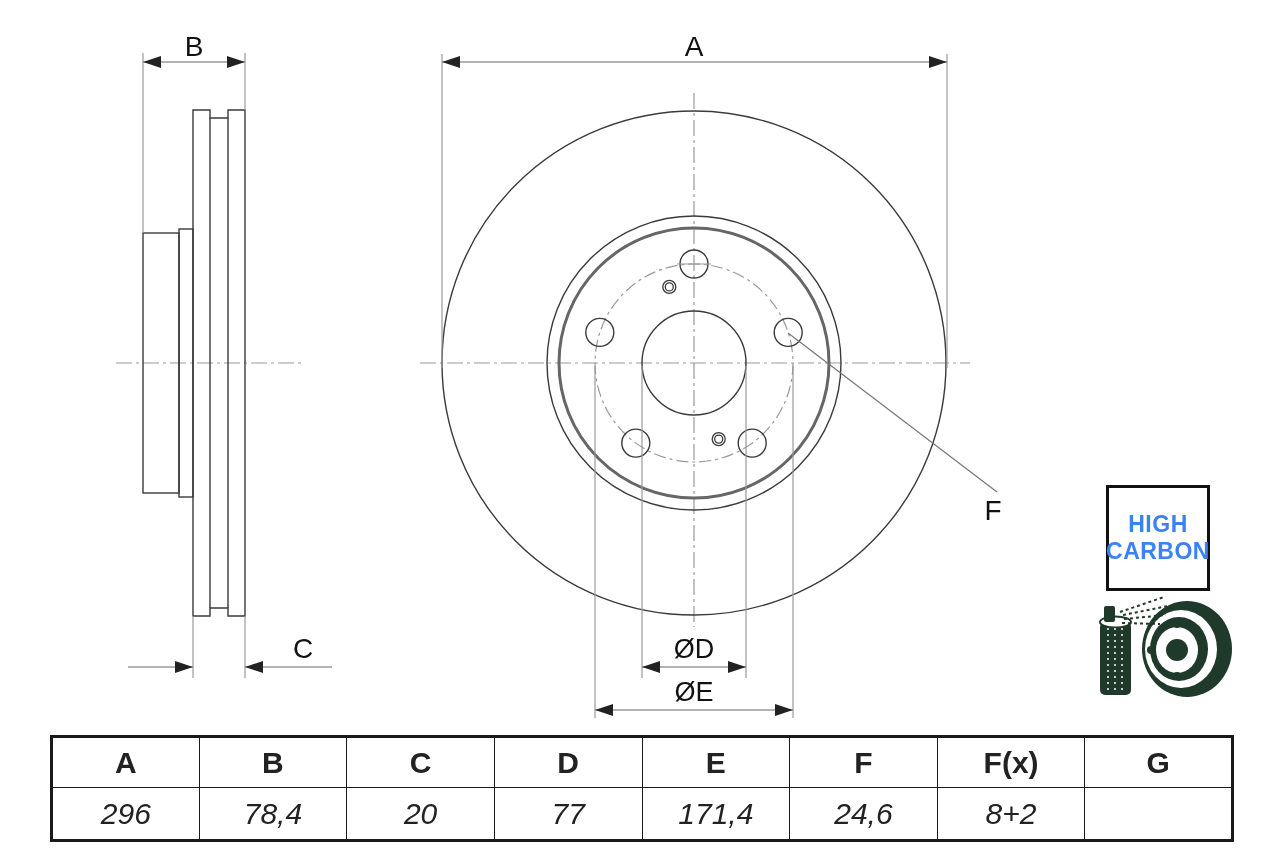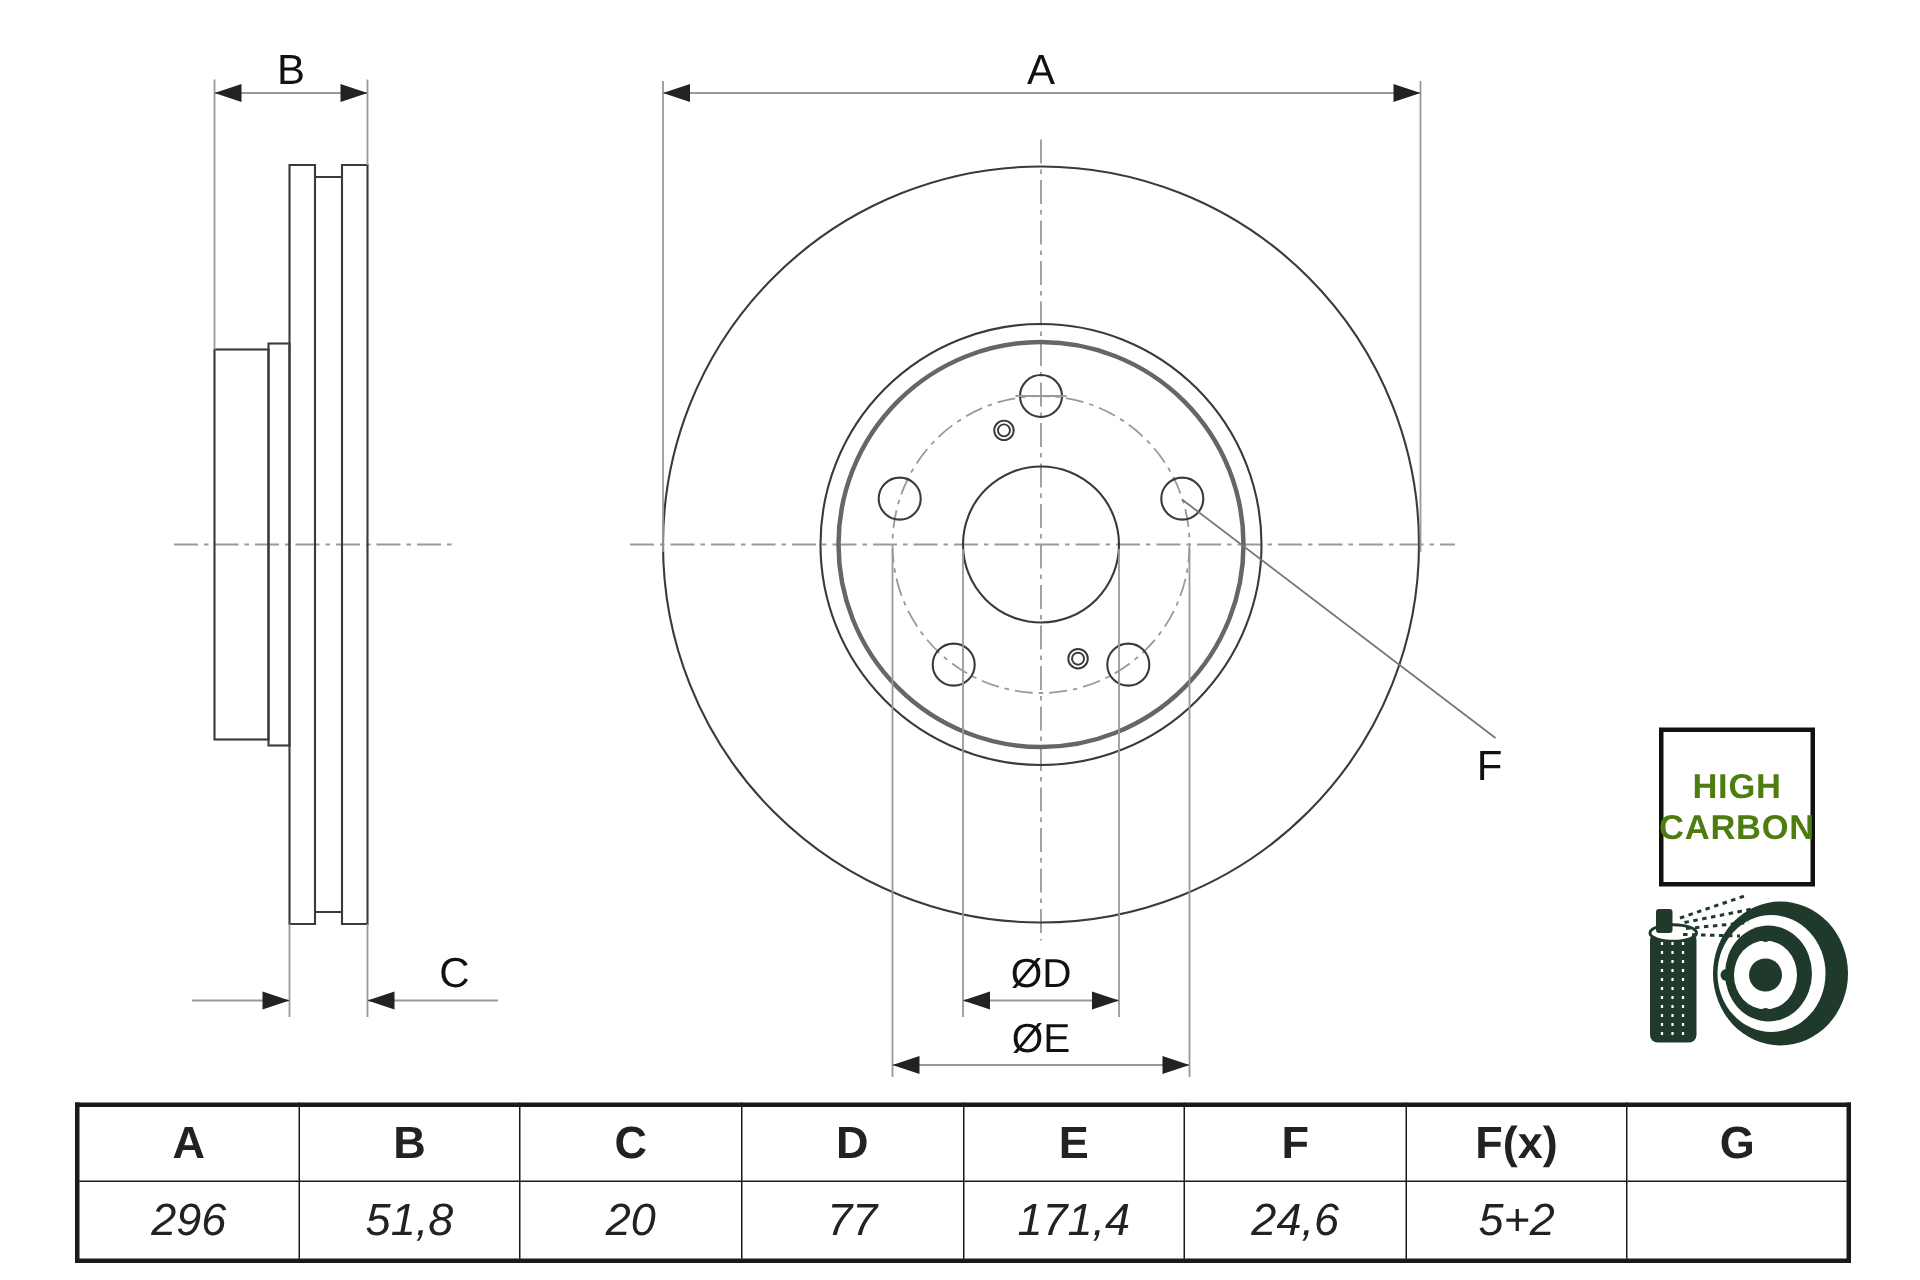--- a/index.html
+++ b/index.html
@@ -3,21 +3,21 @@
 <meta charset="utf-8">
 <style>
   html,body{margin:0;padding:0;background:#ffffff;}
   .stage{position:relative;width:1280px;height:853px;background:#ffffff;overflow:hidden;
          font-family:"Liberation Sans", sans-serif;}
   .dim-label{font-family:"Liberation Sans", sans-serif;font-size:28px;fill:#111111;}
   .dim-label-small{font-family:"Liberation Sans", sans-serif;font-size:27px;fill:#111111;}
   .badge{position:absolute;left:1106px;top:485px;width:104px;height:106px;
          border:3px solid #111111;background:#ffffff;box-sizing:border-box;
          display:flex;flex-direction:column;align-items:center;justify-content:center;}
-  .badge div{font-size:23px;font-weight:bold;color:#4d7c0f;line-height:27px;letter-spacing:.5px;}
+  .badge div{font-size:23px;font-weight:bold;color:#3b82f6;line-height:27px;letter-spacing:.5px;}
   table.dims{position:absolute;left:50px;top:735px;width:1184px;height:96px;
              border-collapse:collapse;table-layout:fixed;background:#ffffff;}
   table.dims th,table.dims td{border:1.5px solid #1a1a1a;text-align:center;vertical-align:middle;
              color:#222222;font-family:"Liberation Sans", sans-serif;}
   table.dims{border:3px solid #1a1a1a;}
   table.dims th{height:47px;font-size:30px;font-weight:bold;}
   table.dims td{height:49px;font-size:30px;font-weight:normal;font-style:italic;}
 </style>
 </head>
 <body>
@@ -152,24 +152,24 @@
       <th>B</th>
       <th>C</th>
       <th>D</th>
       <th>E</th>
       <th>F</th>
       <th>F(x)</th>
       <th>G</th>
     </tr>
     <tr>
       <td>296</td>
-      <td>51,8</td>
+      <td>78,4</td>
       <td>20</td>
       <td>77</td>
       <td>171,4</td>
       <td>24,6</td>
-      <td>5+2</td>
+      <td>8+2</td>
       <td></td>
     </tr>
   </tbody>
     </table>
 
 </div>
 
 </body></html>

